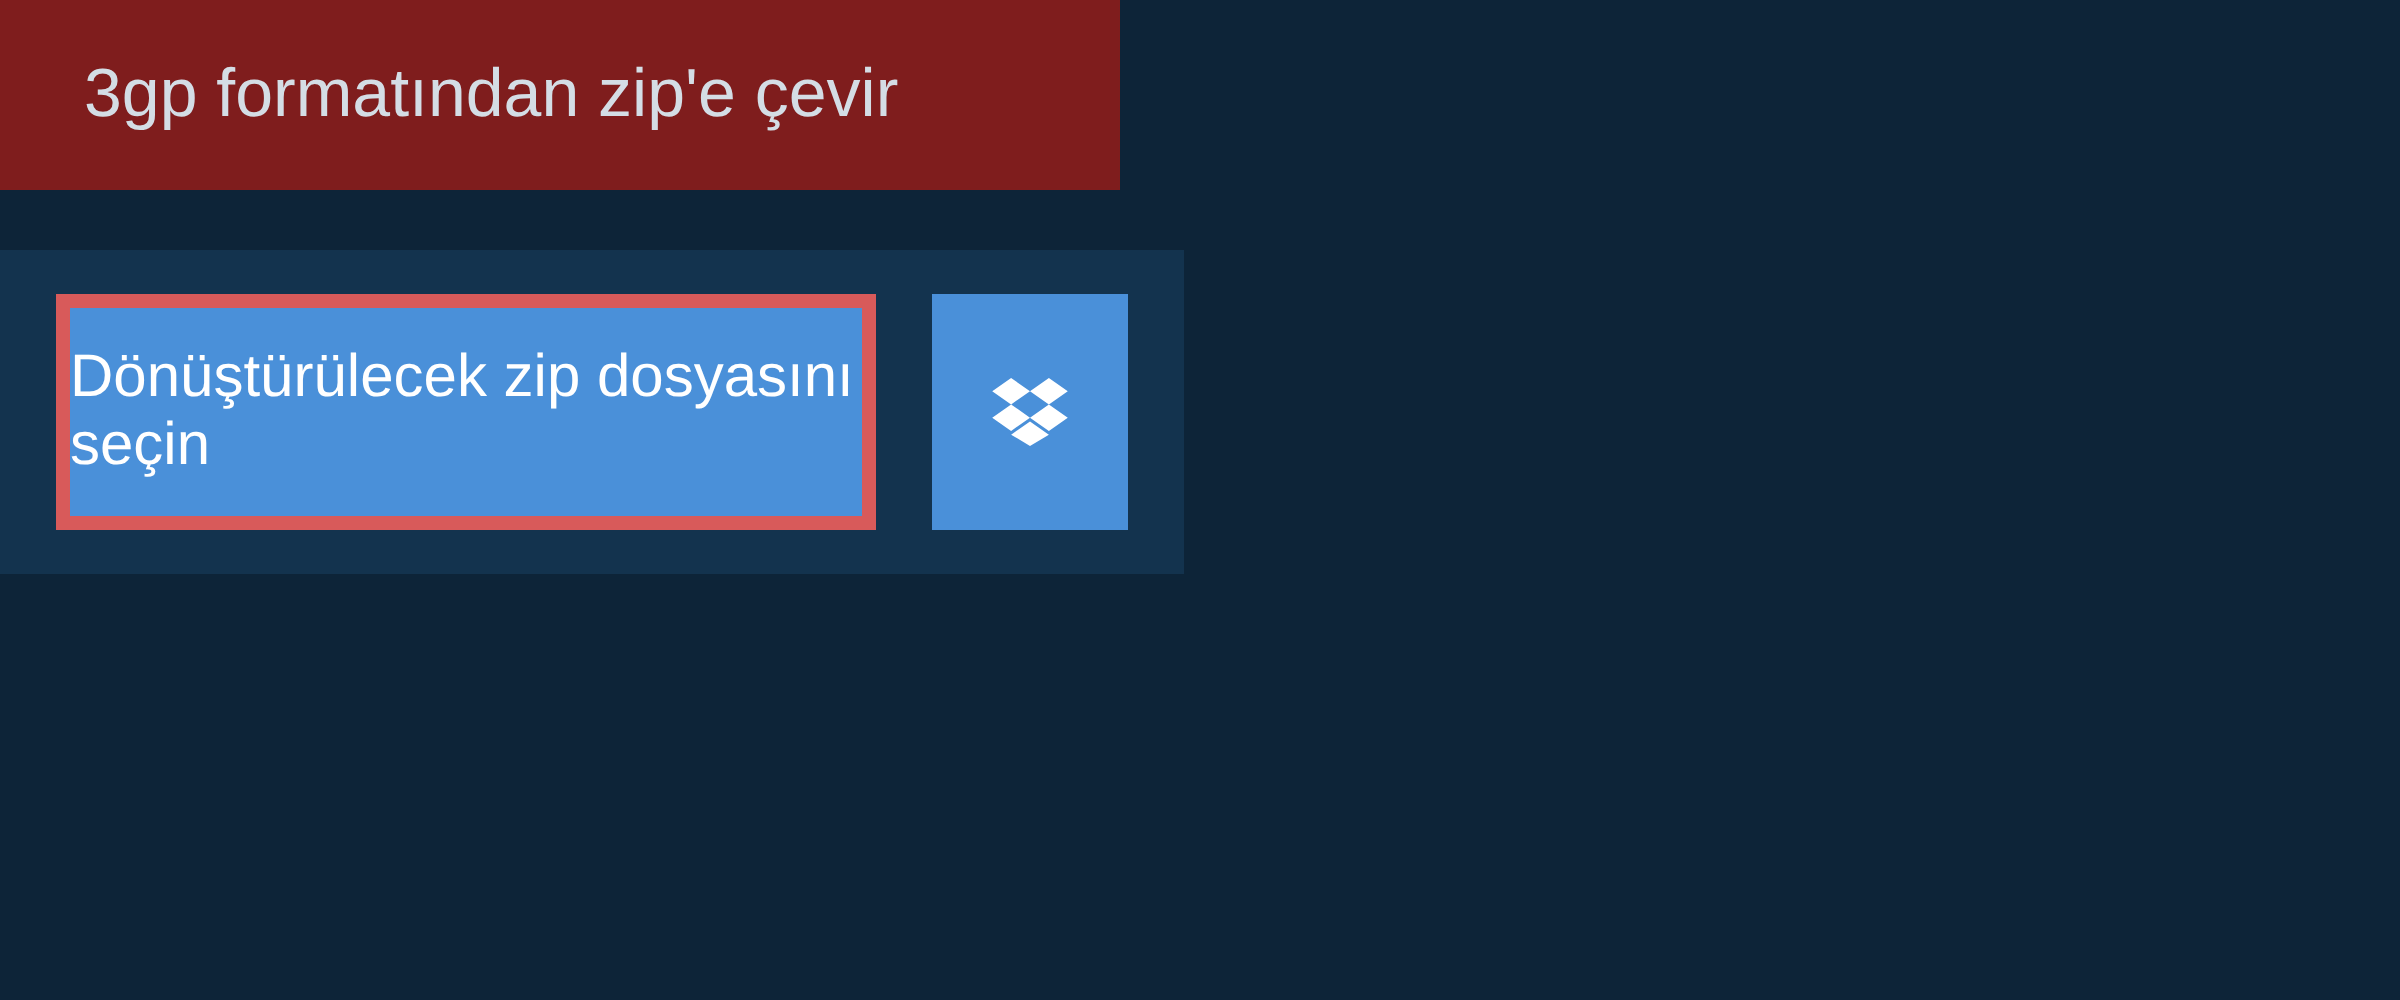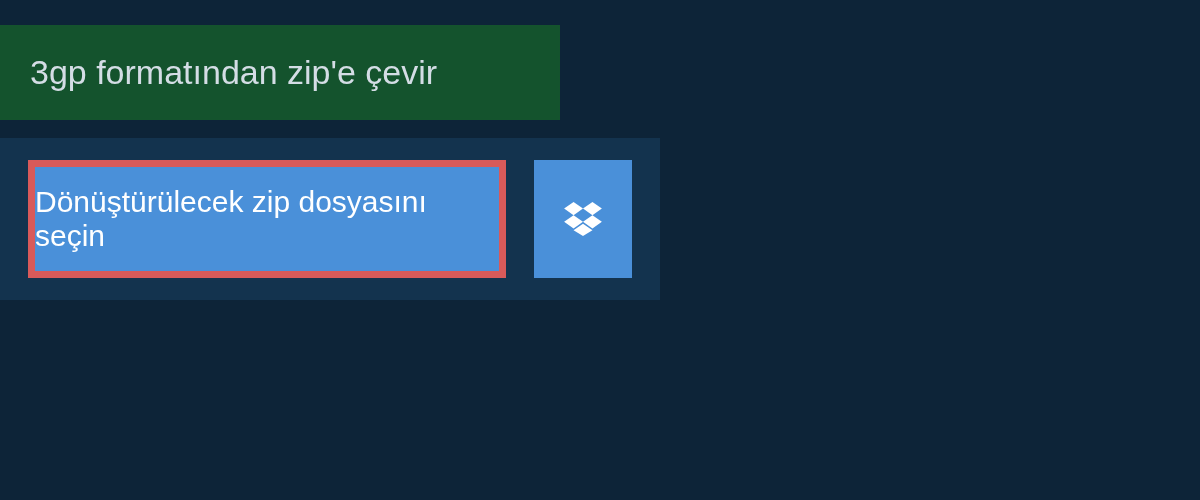--- a/index.html
+++ b/index.html
@@ -4,36 +4,35 @@
   <style>
     * { margin: 0; padding: 0; box-sizing: border-box; }
     body {
       width: 1200px;
       height: 500px;
       background: #0d2438;
       font-family: -apple-system, BlinkMacSystemFont, "Segoe UI", Arial, sans-serif;
       overflow: hidden;
     }
     .header-tab {
-      background: #14532d;
-      padding: 28px 30px;
+      background: #7f1d1d;
+      padding: 28px 42px;
       width: 560px;
-      margin-top: 25px;
       margin-left: 0;
     }
     .header-title {
       color: #d4dde5;
       font-size: 34px;
       font-weight: 400;
     }
     .upload-panel {
       background: #13334e;
-      margin-top: 18px;
+      margin-top: 30px;
       padding: 22px 28px;
-      width: 660px;
+      width: 592px;
       display: flex;
       gap: 28px;
       align-items: stretch;
     }
     .select-file-button {
       flex: 1;
       background: #4a90d9;
       border: 7px solid #d85a5a;
       color: #ffffff;
       font-size: 30px;

